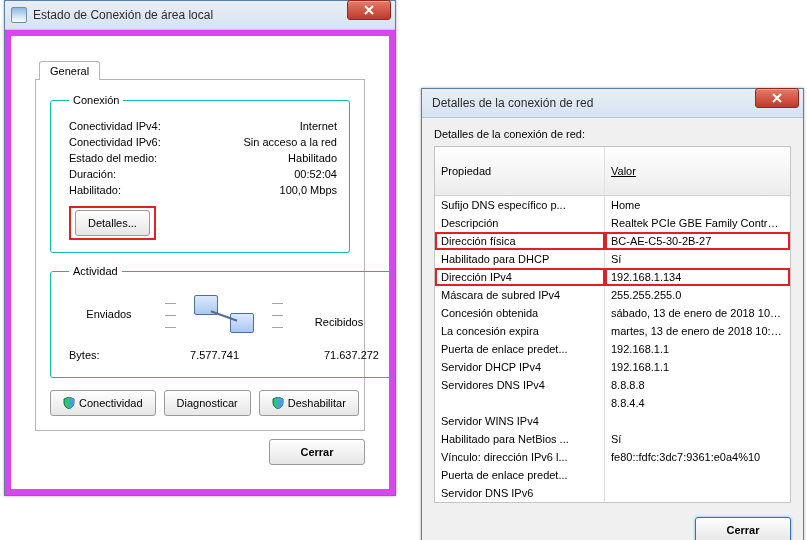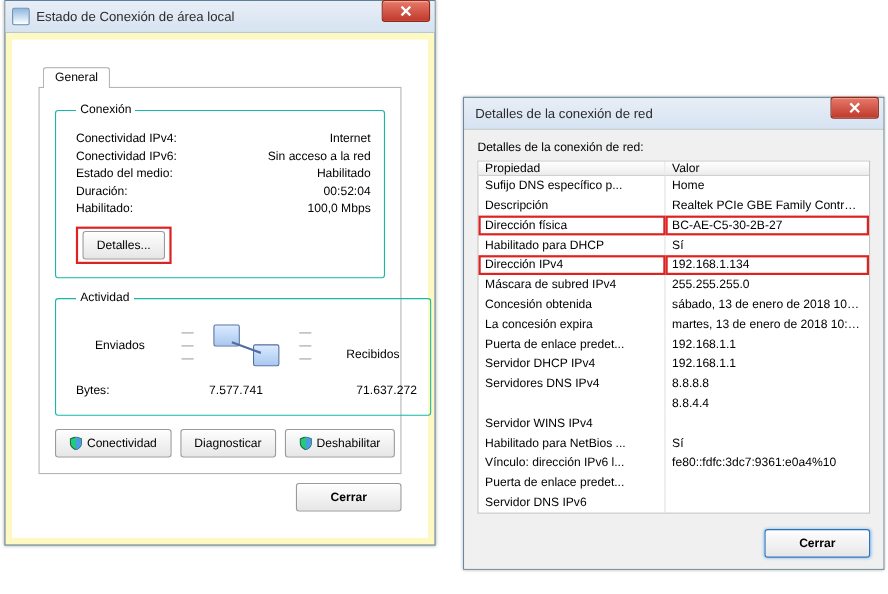--- a/index.html
+++ b/index.html
@@ -8,21 +8,21 @@
     font-size: 11px;
     background: #fff;
     width: 807px;
     height: 540px;
     position: relative;
     color: #000;
   }
   .win {
     position: absolute;
     border: 1px solid #5a7fa0;
-    background: #fef9c3;
+    background: #d946ef;
     box-shadow: 0 0 3px rgba(0,0,0,.3);
   }
   .titlebar {
     height: 28px;
     background: linear-gradient(#e8eef6, #d6e3f2);
     border-bottom: 1px solid #b8c8d8;
     display: flex;
     align-items: center;
     padding: 0 4px 0 6px;
     position: relative;
@@ -117,21 +117,21 @@
   .detgrid {
     border:1px solid #c4c4c4;
     font-size:11px;
     display:grid;
     grid-template-columns: 170px 1fr;
     background:#fff;
   }
   .deth {
     background: linear-gradient(#fff,#ececec);
     border-bottom:1px solid #d0d0d0;
-    padding:0 6px;
+    padding:18px 6px;
     font-weight:normal;
     border-right:1px solid #e2e2e2;
   }
   .detk, .detv {
     padding: 1px 6px 1px 6px;
     white-space:nowrap;
     overflow:hidden;
     text-overflow:ellipsis;
     line-height:16px;
     min-height:16px;
@@ -243,20 +243,20 @@
     <span class="closebtn">
       <svg viewBox="0 0 10 10">
           <path d="M1 1 L9 9 M9 1 L1 9" stroke="#fff" stroke-width="2"></path>
         </svg>
     </span>
   </div>
   <div style="background:#f0f0f0;padding:10px 12px 10px 12px;">
     <div style="margin-bottom:6px;">Detalles de la conexión de red:</div>
     <div class="detgrid">
       <div class="deth">Propiedad</div>
-      <div class="deth" style="border-right:none;">Valor</div>
+      <div class="deth" style="border-right:none;text-decoration:underline;">Valor</div>
       <div id="details-rows" style="display:contents;"><div class="detk">Sufijo DNS específico p...</div><div class="detv">Home</div><div class="detk">Descripción</div><div class="detv">Realtek PCIe GBE Family Controller</div><div class="detk" style="outline: rgb(221, 34, 34) solid 2px; outline-offset: -2px;">Dirección física</div><div class="detv" style="outline: rgb(221, 34, 34) solid 2px; outline-offset: -2px;">BC-AE-C5-30-2B-27</div><div class="detk">Habilitado para DHCP</div><div class="detv">Sí</div><div class="detk" style="outline: rgb(221, 34, 34) solid 2px; outline-offset: -2px;">Dirección IPv4</div><div class="detv" style="outline: rgb(221, 34, 34) solid 2px; outline-offset: -2px;">192.168.1.134</div><div class="detk">Máscara de subred IPv4</div><div class="detv">255.255.255.0</div><div class="detk">Concesión obtenida</div><div class="detv">sábado, 13 de enero de 2018 10:03:58</div><div class="detk">La concesión expira</div><div class="detv">martes, 13 de enero de 2018 10:03:58</div><div class="detk">Puerta de enlace predet...</div><div class="detv">192.168.1.1</div><div class="detk">Servidor DHCP IPv4</div><div class="detv">192.168.1.1</div><div class="detk">Servidores DNS IPv4</div><div class="detv">8.8.8.8</div><div class="detk"></div><div class="detv">8.8.4.4</div><div class="detk">Servidor WINS IPv4</div><div class="detv"></div><div class="detk">Habilitado para NetBios ...</div><div class="detv">Sí</div><div class="detk">Vínculo: dirección IPv6 l...</div><div class="detv">fe80::fdfc:3dc7:9361:e0a4%10</div><div class="detk">Puerta de enlace predet...</div><div class="detv"></div><div class="detk">Servidor DNS IPv6</div><div class="detv"></div></div>
     </div>
     <div class="footer" style="margin-top:14px;">
       <span class="btn primary" style="min-width:70px;">Cerrar</span>
     </div>
   </div>
 </div>
 
 </body></html>

